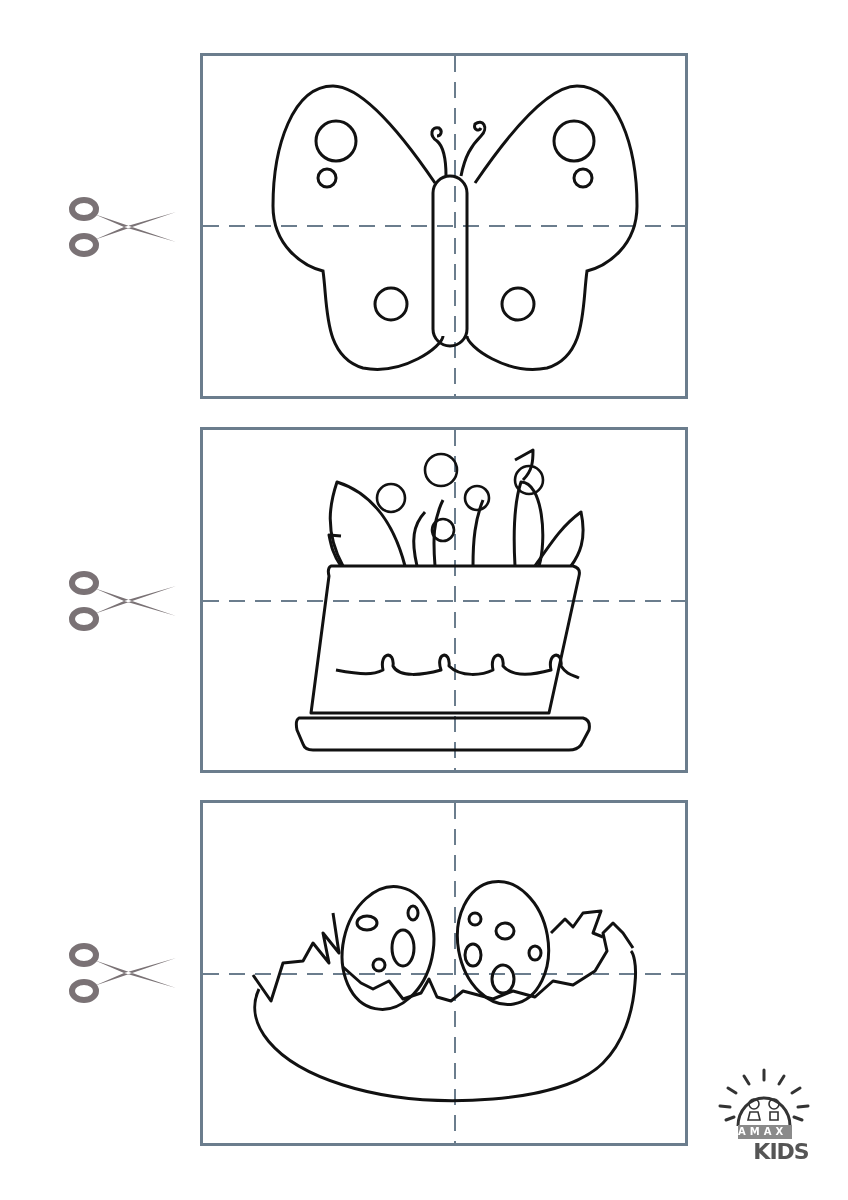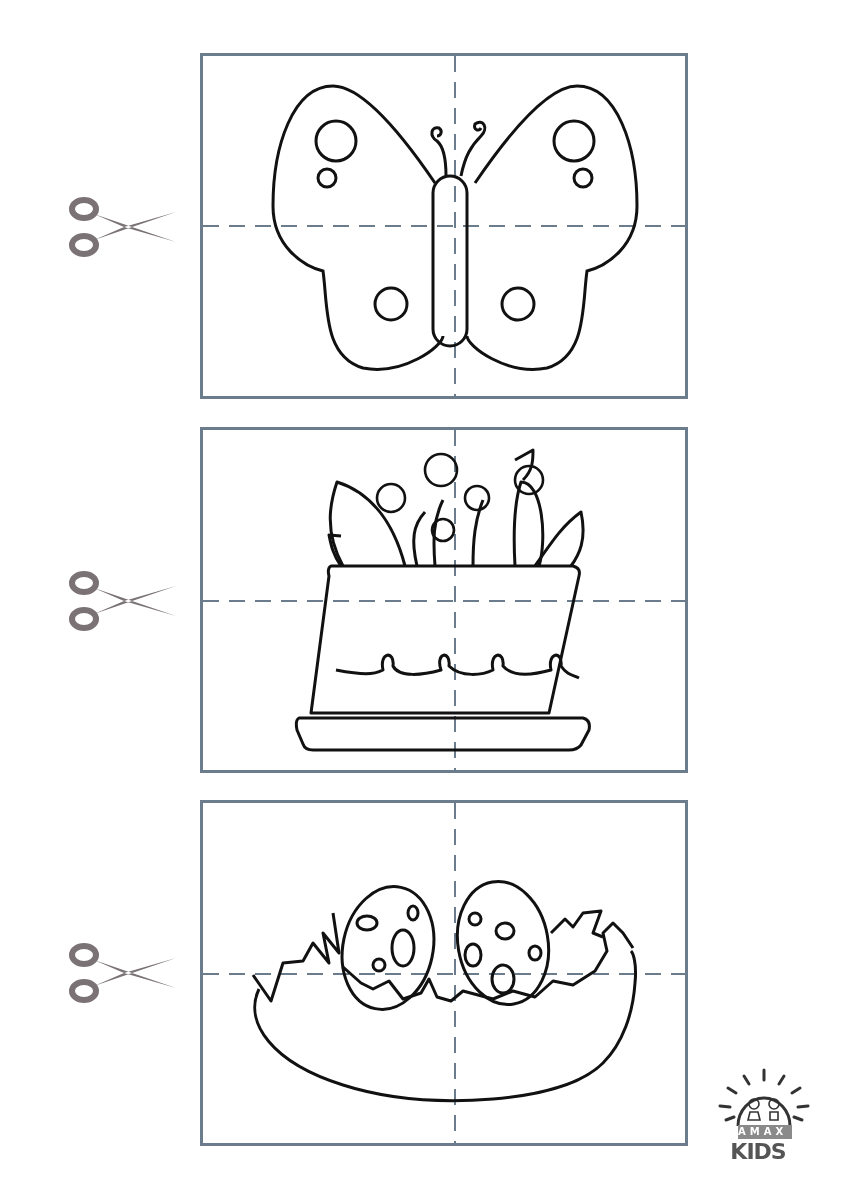--- a/index.html
+++ b/index.html
@@ -2,21 +2,21 @@
 <html><head>
 <meta charset="utf-8">
 <style>
   html,body{margin:0;padding:0;background:#ffffff;}
   body{width:848px;height:1200px;position:relative;overflow:hidden;font-family:"DejaVu Sans",sans-serif;}
   .card{position:absolute;left:200px;width:488px;height:346px;box-sizing:border-box;border:3px solid #6b7d8d;background:#fff;}
   .card svg{position:absolute;left:0;top:0;width:482px;height:340px;}
   .scissors{position:absolute;left:68px;width:112px;height:70px;}
   .logo{position:absolute;left:712px;top:1064px;width:104px;height:112px;}
   .logo-text1{position:absolute;left:26px;top:61px;width:54px;height:14px;background:#8a8a8a;color:#fff;font-size:10px;font-weight:bold;letter-spacing:4px;line-height:14px;}
-  .logo-text2{position:absolute;left:13px;top:76px;width:66px;font-size:22px;font-weight:900;color:#555;text-align:center;line-height:24px;letter-spacing:-1px;}
+  .logo-text2{position:absolute;left:36px;top:76px;width:66px;font-size:22px;font-weight:900;color:#555;text-align:center;line-height:24px;letter-spacing:-1px;}
 </style>
 </head>
 <body>
 
 <svg class="scissors" style="top:192px" viewBox="0 0 112 70">
   <g fill="none" stroke="#7a7275" stroke-width="6">
       <ellipse cx="16" cy="17" rx="12" ry="9"></ellipse>
       <ellipse cx="16" cy="53" rx="12" ry="9"></ellipse>
     </g>
   <path d="M26 22 L108 50 L56 35 Z M26 48 L108 20 L56 35 Z" fill="#7a7275"></path>

